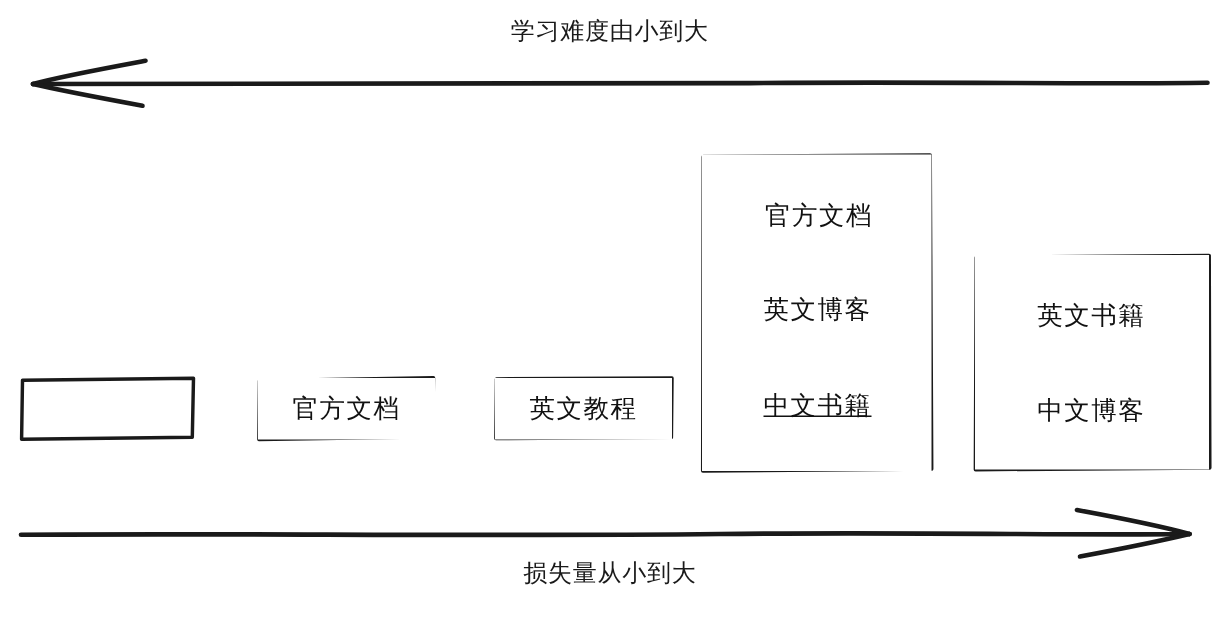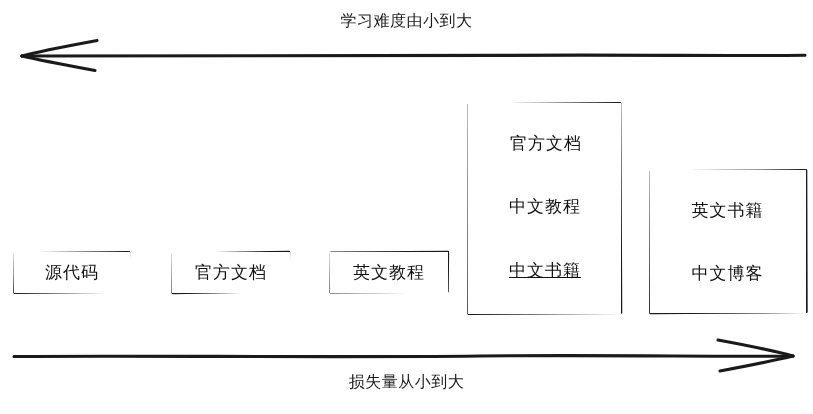--- a/index.html
+++ b/index.html
@@ -91,38 +91,35 @@
     <path d="M 469 104.5 L 620 103.4 L 621 312.6 L 468.6 313.8 Z" fill="#ffffff" stroke="#1a1a1a" stroke-width="2.6" stroke-linejoin="round"></path>
     <path d="M 493 124.8 L 600 123.4 L 600.6 161 L 492.6 162.4 Z" fill="#ffffff" stroke="#1a1a1a" stroke-width="2.2" stroke-linejoin="round"></path>
     <path d="M 491 187.6 L 600 187 L 600.4 224.8 L 490.6 225.4 Z" fill="#ffffff" stroke="#1a1a1a" stroke-width="2.2" stroke-linejoin="round"></path>
     <path d="M 491 251.8 L 600 250.8 L 600.4 288.6 L 490.6 289.6 Z" fill="#ffffff" stroke="#1a1a1a" stroke-width="2.2" stroke-linejoin="round"></path>
 
     <path d="M 651 171.6 L 806 170.4 L 806.4 311.8 L 650.4 313 Z" fill="#ffffff" stroke="#1a1a1a" stroke-width="2.6" stroke-linejoin="round"></path>
     <path d="M 673 191.6 L 783 189.8 L 783.6 228.4 L 672.4 230.2 Z" fill="#ffffff" stroke="#1a1a1a" stroke-width="2.2" stroke-linejoin="round"></path>
     <path d="M 672 253.4 L 783 252.6 L 783.4 291.6 L 671.6 292.4 Z" fill="#ffffff" stroke="#1a1a1a" stroke-width="2.2" stroke-linejoin="round"></path>
   </svg>
 
-  <div class="node" style="left:14px; top:252px; width:116px; height:41px;">
-    <span>源代码</span>
-  </div>
 
   <div class="node" style="left:172px; top:252px; width:118px; height:41px;">
     <span>官方文档</span>
   </div>
 
   <div class="node" style="left:330px; top:252px; width:118px; height:41px;">
     <span>英文教程</span>
   </div>
 
   <div class="group-box" style="left:468px; top:103px; width:153px; height:211px;">
     <div class="node" style="left:24px; top:21px; width:108px; height:39px;">
       <span>官方文档</span>
     </div>
     <div class="node" style="left:22px; top:84px; width:110px; height:39px;">
-      <span>中文教程</span>
+      <span>英文博客</span>
     </div>
     <div class="node" style="left:22px; top:148px; width:110px; height:39px;text-decoration:underline;">
       <span>中文书籍</span>
     </div>
   </div>
 
   <div class="group-box" style="left:650px; top:170px; width:156px; height:143px;">
     <div class="node" style="left:22px; top:20px; width:111px; height:40px;">
       <span>英文书籍</span>
     </div>

